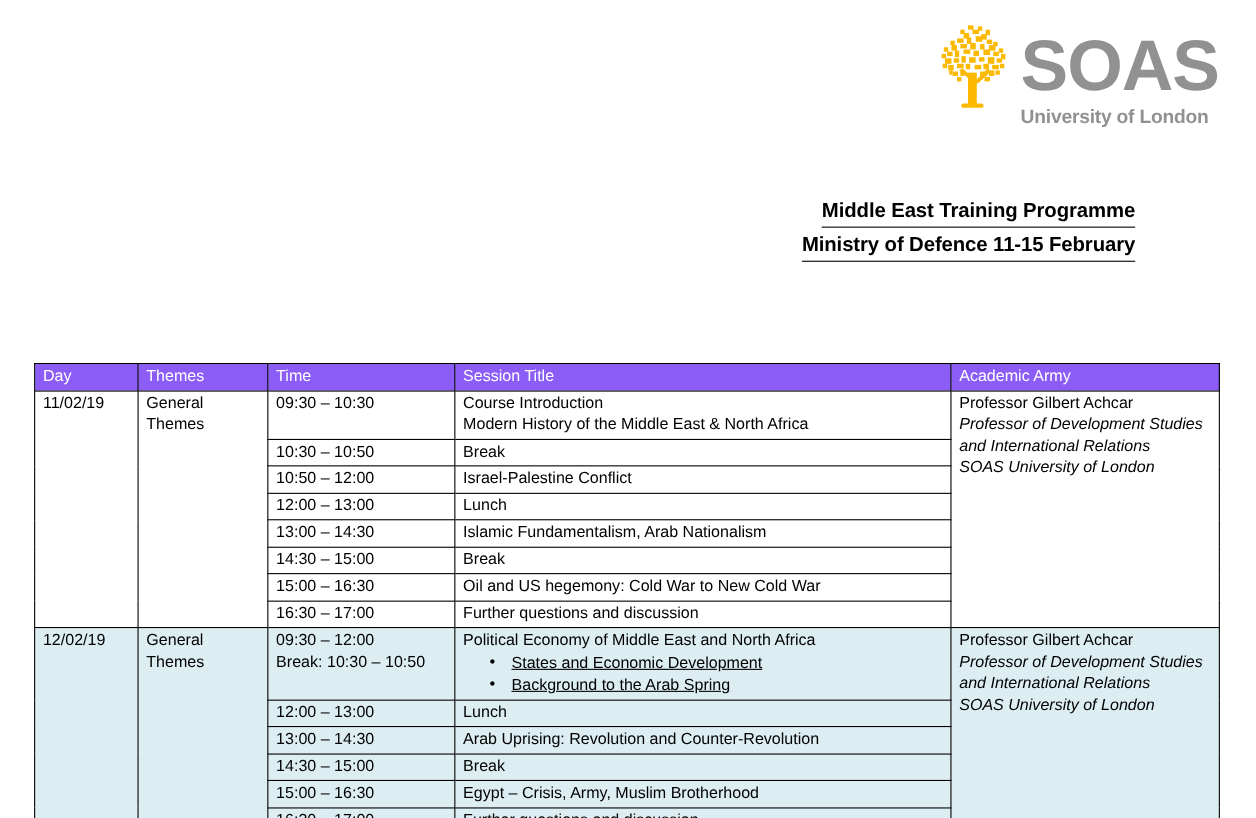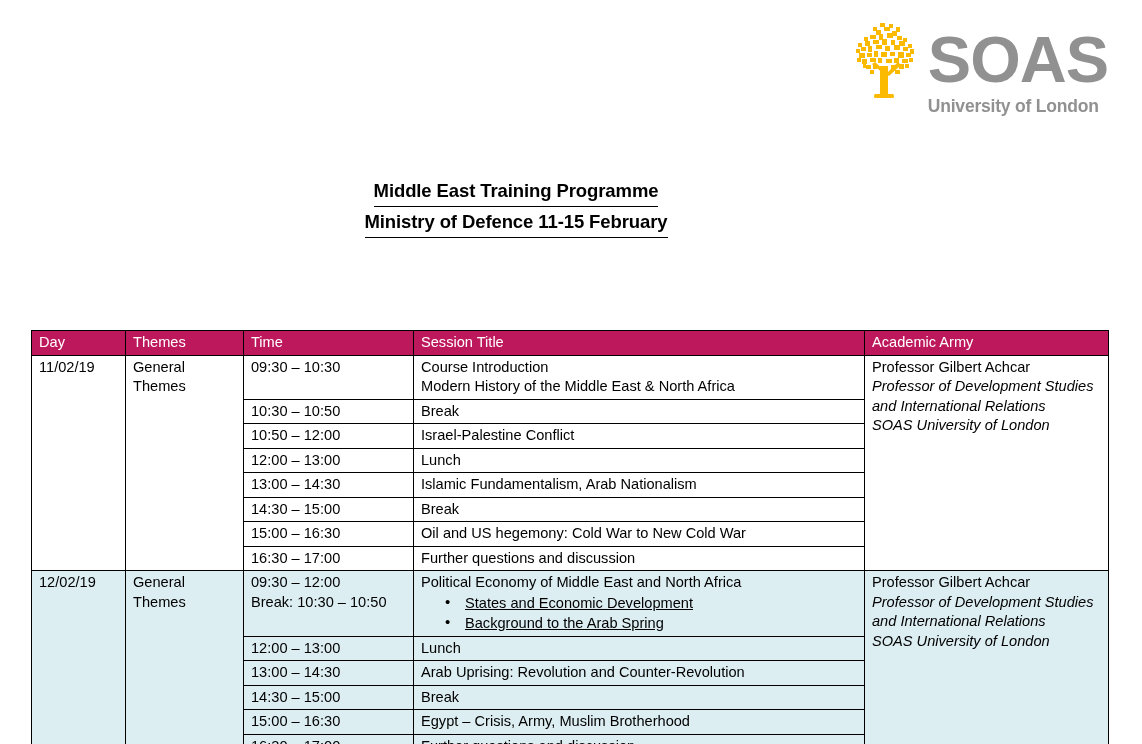--- a/index.html
+++ b/index.html
@@ -52,21 +52,21 @@
     margin-top: 4px;
     letter-spacing: -0.2px;
   }
 
   
   .doc-title {
     position: absolute;
     top: 176px;
     left: 0;
     width: 1032px;
-    text-align: center;
+    text-align: right;
     font-size: 18.5px;
     font-weight: bold;
     line-height: 29px;
     letter-spacing: -0.1px;
   }
   .doc-title .tline {
     display: inline-block;
     border-bottom: 1.6px solid #000;
     padding-bottom: 1px;
   }
@@ -87,21 +87,21 @@
   }
   table.sched td, table.sched th {
     border: 1px solid #000000;
     padding: 2px 6px 2px 7px;
     vertical-align: top;
     line-height: 19.5px;
     font-weight: normal;
     text-align: left;
   }
   thead th {
-    background: #be185d;
+    background: #8b5cf6;
     color: #ffffff;
     font-weight: bold;
     font-size: 14.6px;
     padding-top: 2px;
     padding-bottom: 2px;
     line-height: 19px;
   }
   col.c-day    { width: 94px; }
   col.c-theme  { width: 118px; }
   col.c-time   { width: 170px; }

